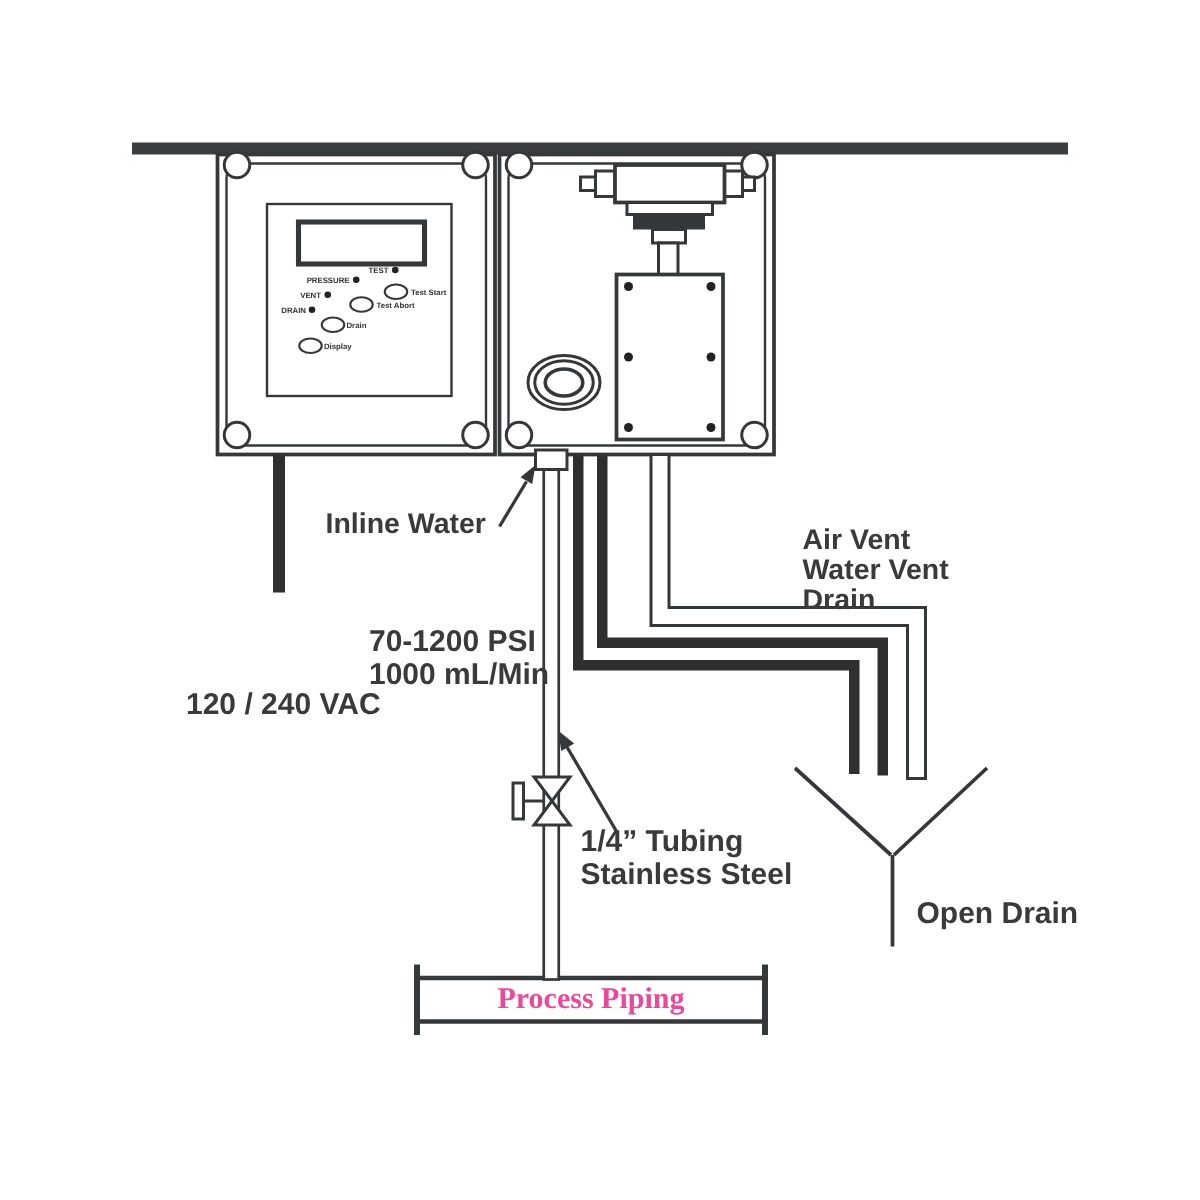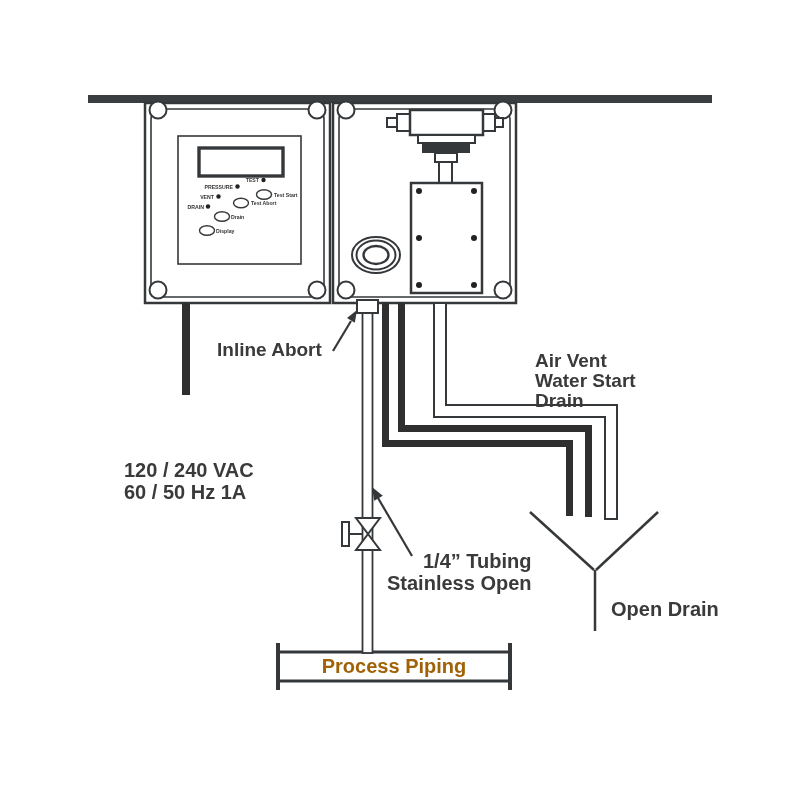--- a/index.html
+++ b/index.html
@@ -8,21 +8,21 @@
     font-family:"Liberation Sans", sans-serif;color:#3a3a3a;
   }
   .stage svg{position:absolute;left:0;top:0;}
   .lbl{position:absolute;font-weight:700;color:#3a3a3a;white-space:nowrap;}
   .lbl-19{font-size:19px;line-height:20px;}
   .lbl-20{font-size:20px;line-height:22px;}
   .stack div{white-space:nowrap;}
   .process-box{
     position:absolute;left:278px;top:652px;width:232px;height:29px;
     display:flex;align-items:center;justify-content:center;
-    font-weight:700;font-size:20px;color:#a16207;
+    font-weight:700;font-size:20px;color:#ec4899;font-family:Liberation Serif, serif;
   }
 </style>
 </head>
 <body>
 
 <div class="stage">
 
   <svg width="800" height="800" viewBox="0 0 800 800">
 
     <rect x="88" y="95" width="624" height="8" fill="#3b3e41"></rect>
@@ -133,36 +133,39 @@
     </g>
 
     <g stroke="#35383a" fill="#35383a">
       <line x1="333" y1="351" x2="351" y2="321" stroke-width="2.2"></line>
       <polygon points="357,310 354.8,322.7 347,318.1" stroke="none"></polygon>
       <line x1="412" y1="556" x2="378" y2="498" stroke-width="2.2"></line>
       <polygon points="372,487 382.8,495.7 374.2,500.7" stroke="none"></polygon>
     </g>
   </svg>
 
-  <div class="lbl lbl-19" style="left:217px;top:340px;">Inline Abort</div>
+  <div class="lbl lbl-19" style="left:217px;top:340px;">Inline Water</div>
 
   <div class="lbl lbl-19 stack" style="left:535px;top:351px;">
     <div>Air Vent</div>
-    <div>Water Start</div>
+    <div>Water Vent</div>
     <div>Drain</div>
   </div>
 
+  <div class="lbl lbl-20 stack" style="left:246px;top:417px;">
+    <div>70-1200 PSI</div>
+    <div>1000 mL/Min</div>
+  </div>
 
   <div class="lbl lbl-20 stack" style="left:124px;top:459px;">
     <div>120 / 240 VAC</div>
-    <div>60 / 50 Hz 1A</div>
   </div>
 
-  <div class="lbl lbl-20 stack" style="left:387px;top:550px;text-align:right;">
+  <div class="lbl lbl-20 stack" style="left:387px;top:550px;">
     <div>1/4” Tubing</div>
-    <div>Stainless Open</div>
+    <div>Stainless Steel</div>
   </div>
 
   <div class="lbl lbl-20" style="left:611px;top:598px;">Open Drain</div>
 
   <div class="process-box">Process Piping</div>
 
 </div>
 
 </body></html>

